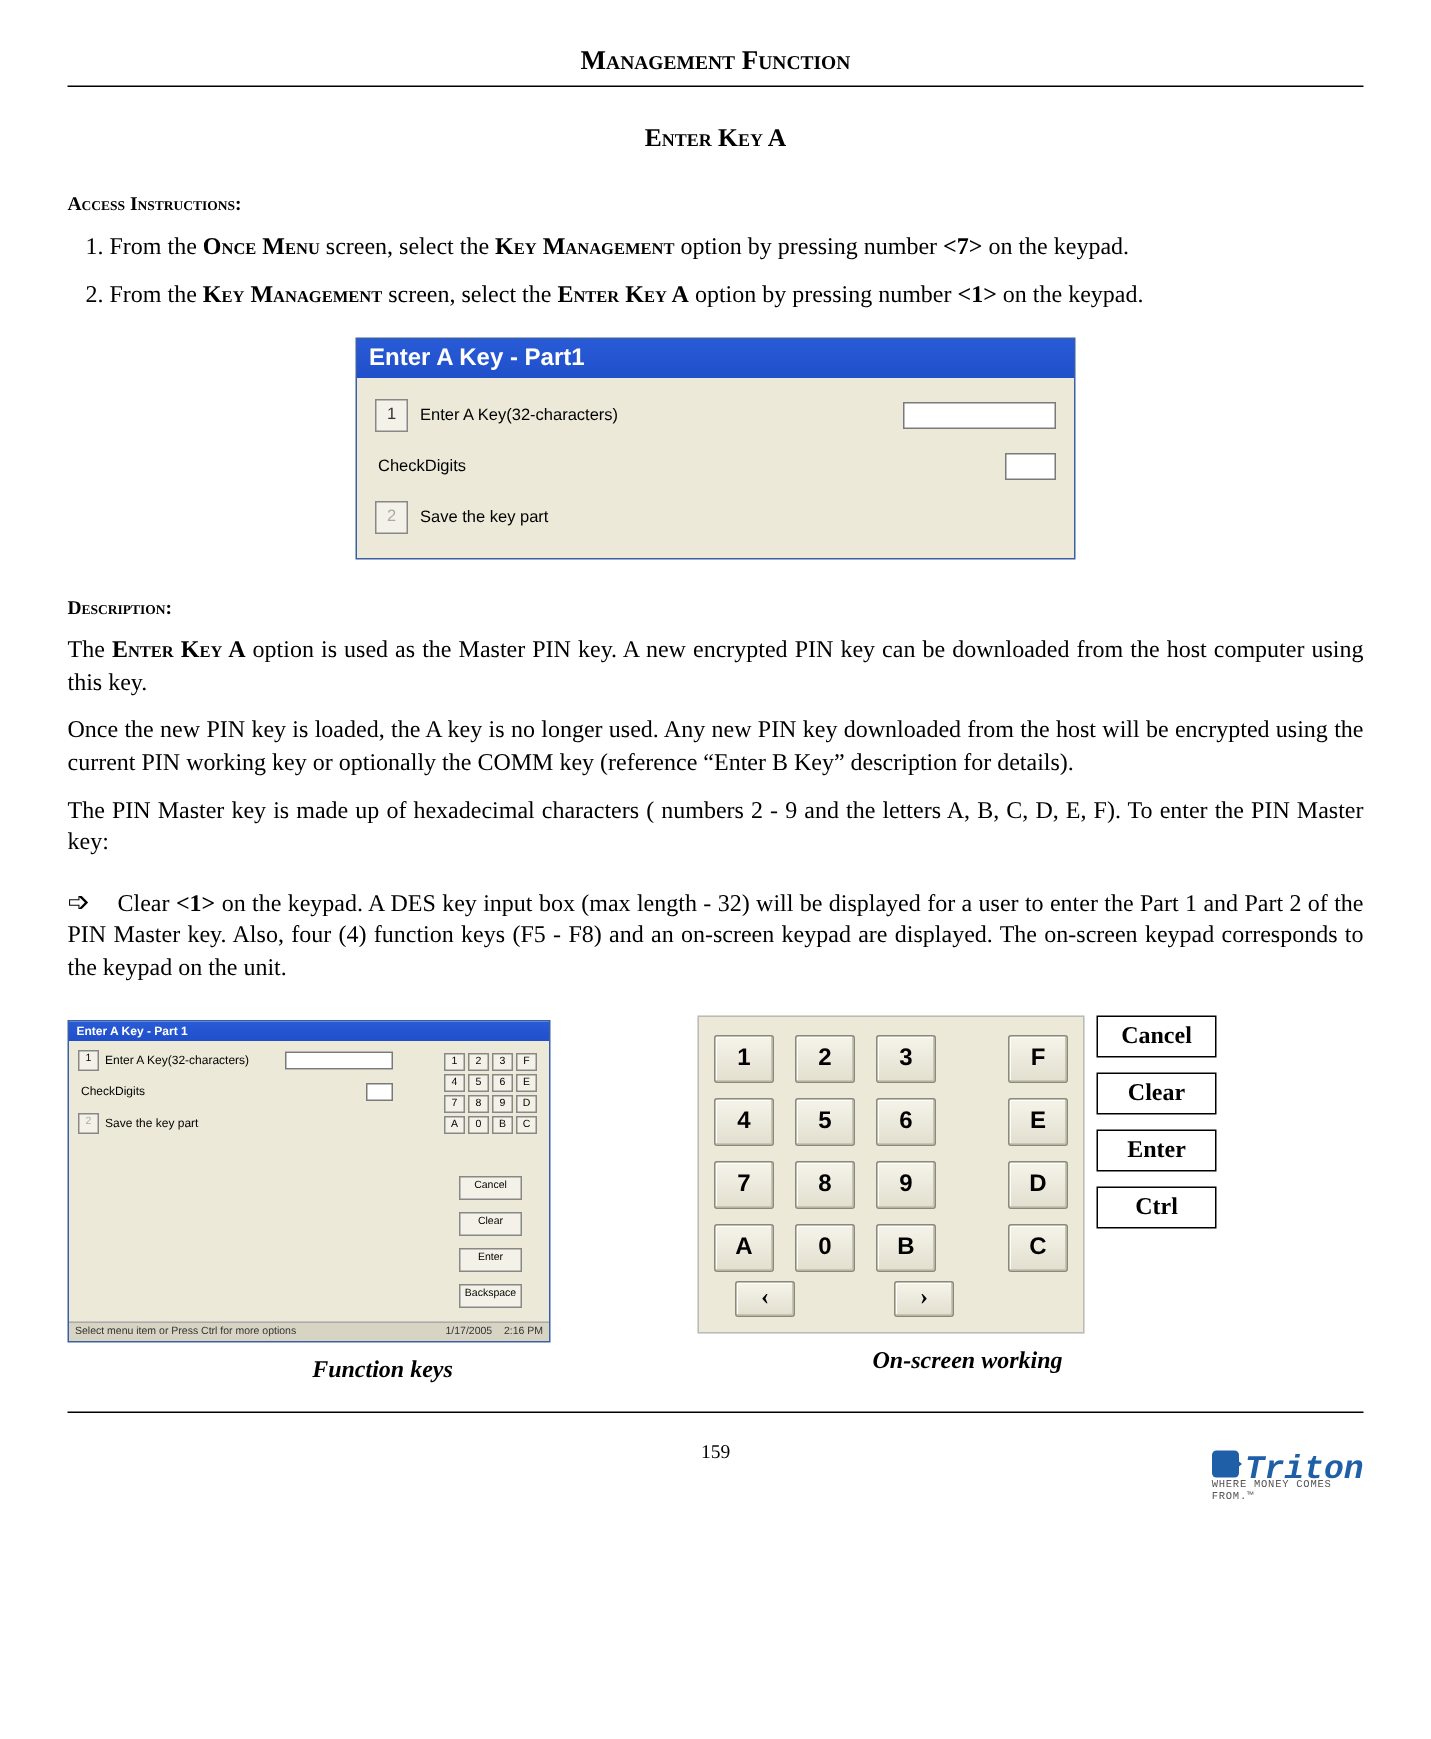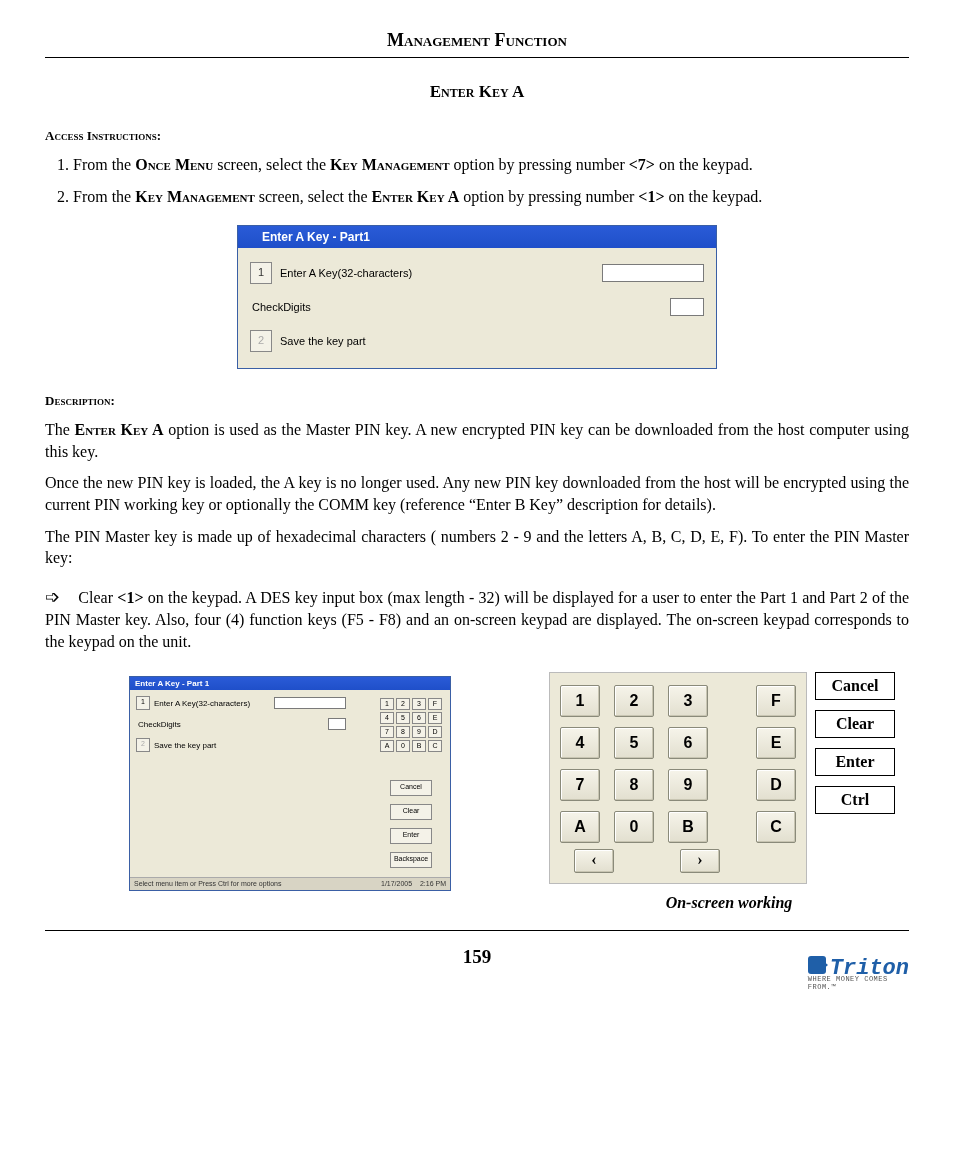--- a/index.html
+++ b/index.html
@@ -68,23 +68,23 @@
     width: 480px;
   }
   .win1 {
     border: 1px solid #3a5fa5;
     font-family: Tahoma, Arial, sans-serif;
     font-size: 11px;
   }
   .win1-title {
     background: linear-gradient(#2a5bd7, #1f4fc9);
     color: #fff;
-    padding: 4px 24px;
-    font-weight: bold;
-    font-size: 12px;
+    padding: 4px 8px;
+    font-weight: bold;
+    font-size: 16px;
   }
   .win1-body {
     background: #ece9d8;
     padding: 14px 12px 16px 12px;
   }
   .win1-row {
     display: flex;
     align-items: center;
     margin-bottom: 14px;
   }
@@ -112,21 +112,21 @@
     height: 16px;
     border: 1px solid #7a7a7a;
     background: #fff;
     margin-left: auto;
   }
   .win1-label { color:#000; }
 
   
   .figures {
     display: flex;
-    justify-content: flex-end;
+    justify-content: flex-start;
     margin-top: 20px;
   }
   .fig-left {
     width: 420px;
   }
   .fig-right {
     width: 360px;
   }
   .fig-caption {
     text-align: center;
@@ -253,22 +253,21 @@
     border:none; border-top:1px solid #000;
     margin:18px 0 6px 0;
   }
   .footer {
     display:flex; align-items:center; justify-content:center;
     position:relative;
     height:40px;
   }
   .page-num {
     position:absolute; left:50%; transform:translateX(-50%);
-    font-size:19px;
-    font-weight:bold;
+    font-size:13px;
   }
   .brand {
     position:absolute; right:0; bottom:-4px;
     display:flex; align-items:flex-start;
     font-family: Liberation Mono, monospace;
   }
   .brand-mark {
     width:18px; height:18px;
     background:#1f5fa8;
     border-radius:3px;
@@ -392,20 +391,21 @@
             <span>Select menu item or Press Ctrl for more options</span>
             <span>
               <span>1/17/2005</span>
               &nbsp;&nbsp;
               <span>2:16 PM</span>
             </span>
           </div>
         </div>
       </div>
     </div>
+    <div class="fig-caption">Function keys</div>
   </div>
 
   <div class="fig-right">
     <div class="keypad-wrap">
       <div class="keypad">
         <div class="kp-row">
           <div class="kp-key">1</div>
           <div class="kp-key">2</div>
           <div class="kp-key">3</div>
           <div class="kp-gap"></div>

